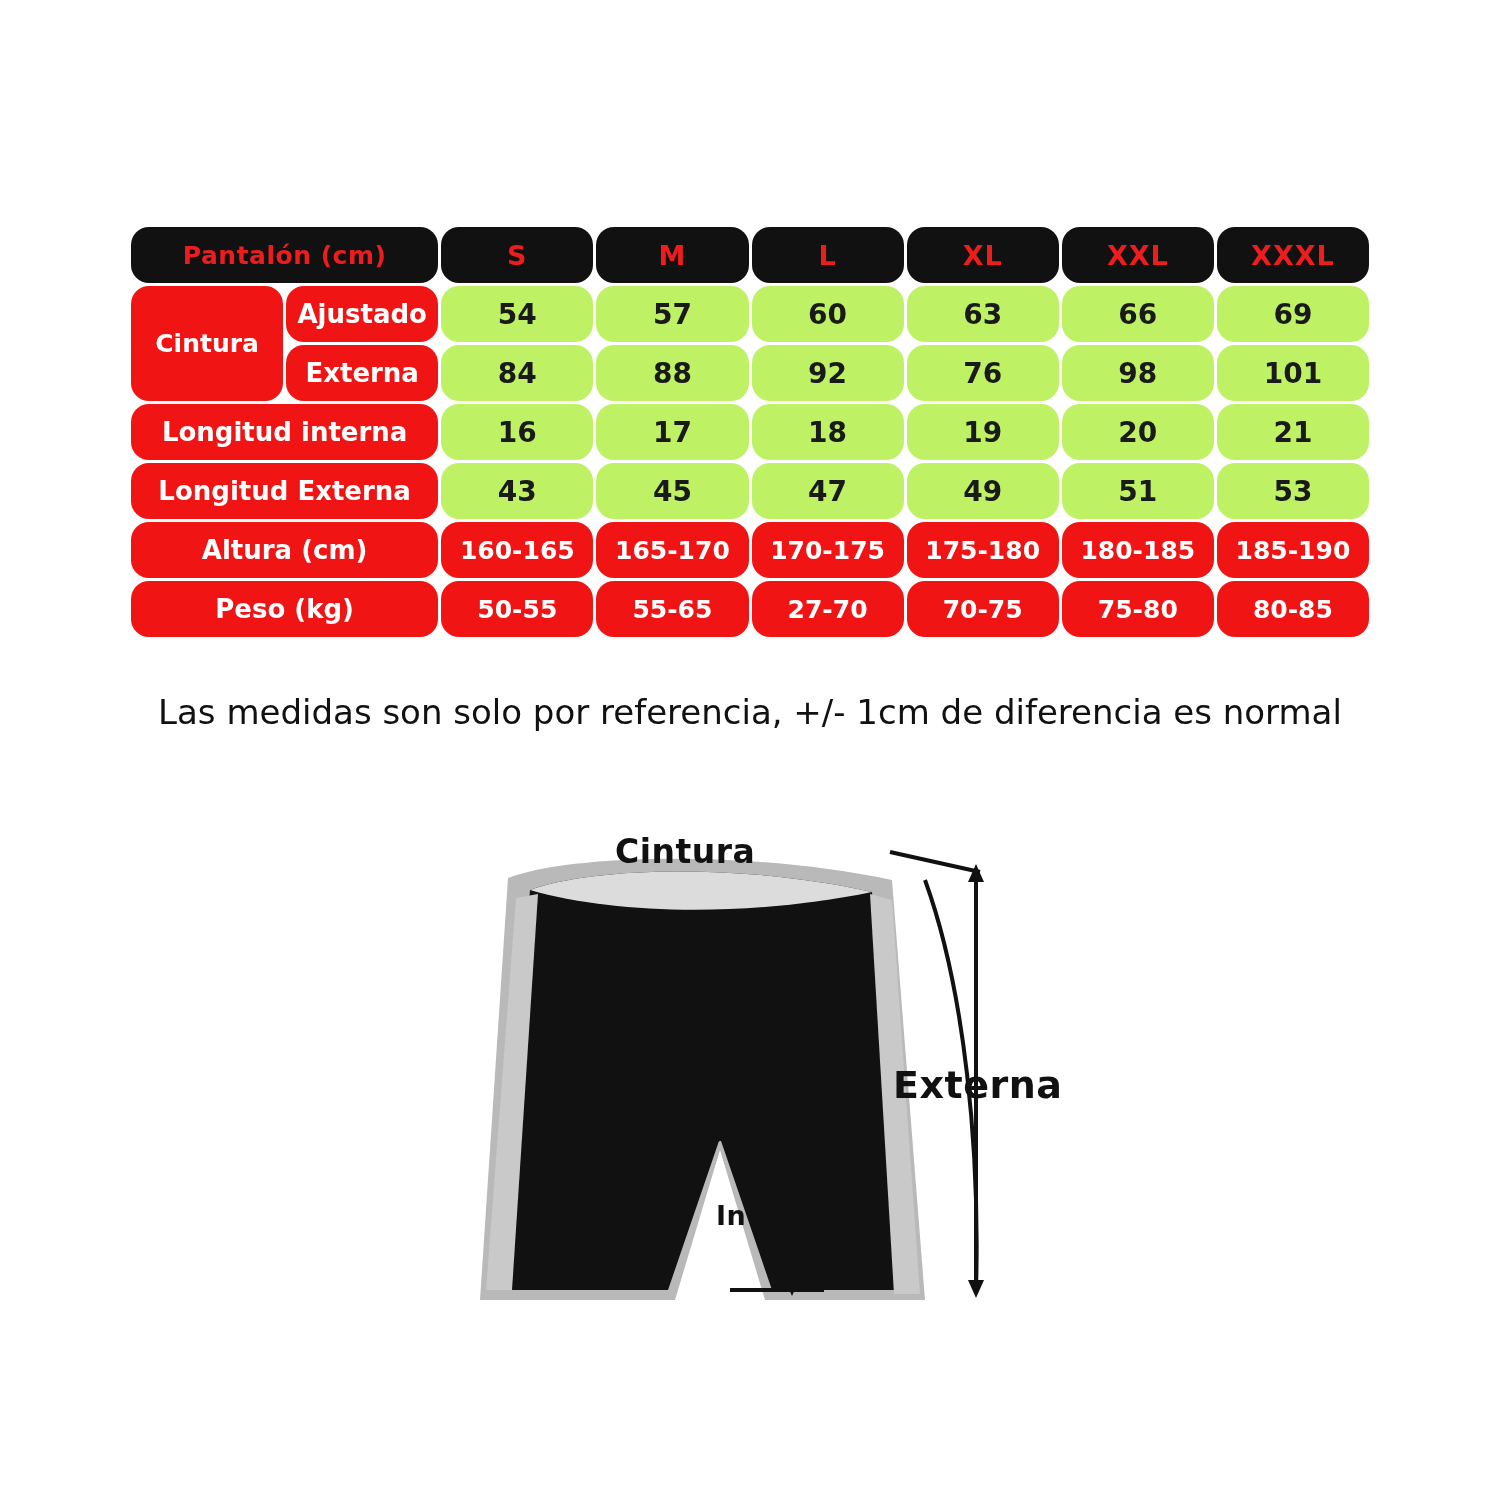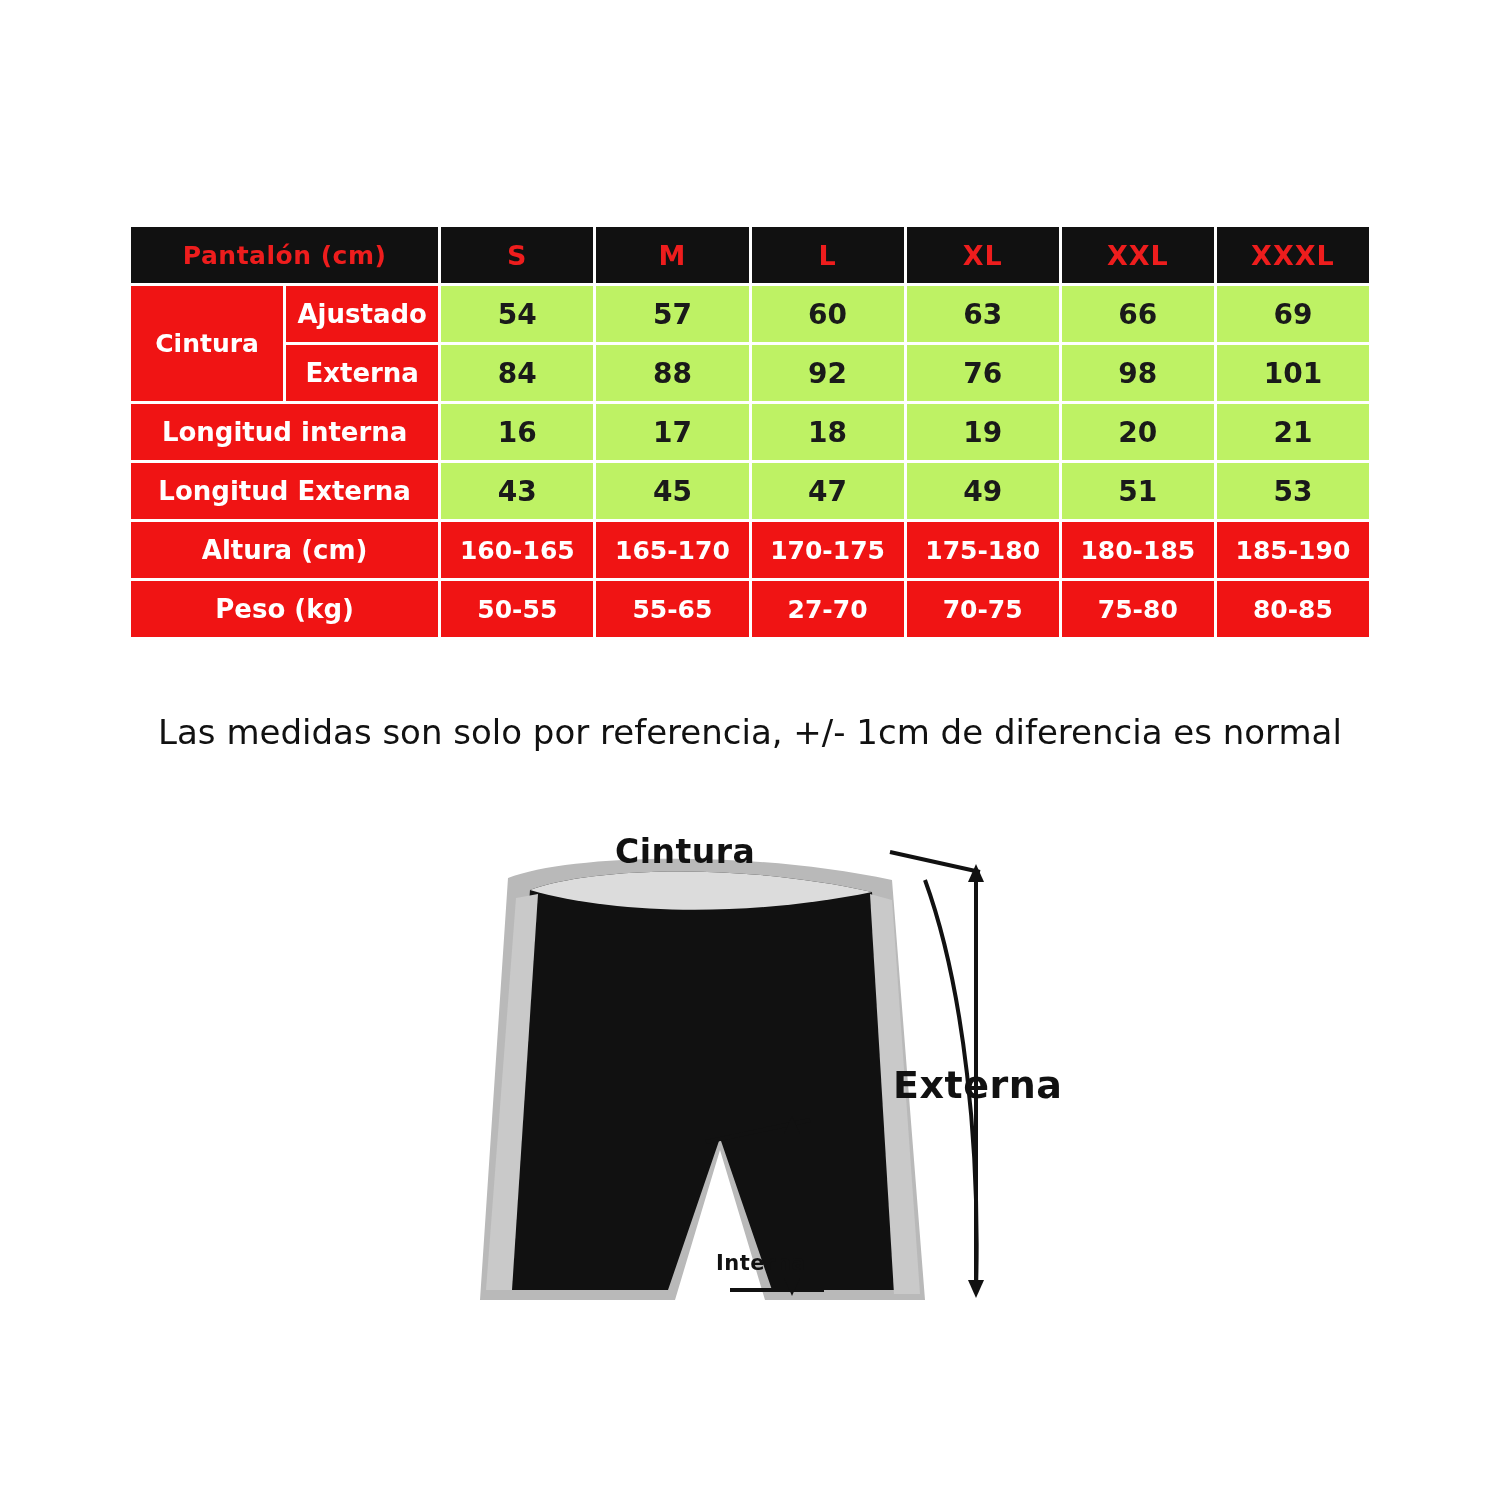--- a/index.html
+++ b/index.html
@@ -27,20 +27,21 @@
     border-spacing: 3px;
     width: 100%;
     table-layout: fixed;
   }
   table.size-table td {
     text-align: center;
     vertical-align: middle;
     font-weight: bold;
     padding: 0;
     height: 56px;
+    border-radius: 18px;
   }
   
   .hdr-label {
     background: #111111;
     color: #ee1d1d;
     font-size: 25px;
     letter-spacing: .5px;
   }
   .hdr-size {
     background: #111111;
@@ -78,21 +79,20 @@
   
   #note {
     position: absolute;
     left: 0;
     top: 692px;
     width: 1500px;
     text-align: center;
     font-size: 34px;
     color: #111111;
     font-family: "DejaVu Sans", sans-serif;
-    margin-top: 20px;
   }
 
   
   #illustration {
     position: absolute;
     left: 420px;
     top: 820px;
     width: 680px;
     height: 520px;
   }
@@ -112,22 +112,22 @@
     letter-spacing: .5px;
   }
   #cap-externa {
     left: 893px;
     top: 1063px;
     font-size: 38px;
     letter-spacing: .5px;
   }
   #cap-interna {
     left: 716px;
-    top: 1251px;
-    font-size: 21px;
+    top: 1200px;
+    font-size: 27px;
     letter-spacing: .5px;
   }
 </style>
 </head>
 <body>
 
 <div id="size-chart">
   <table class="size-table">
     <tbody>
       <tr>

